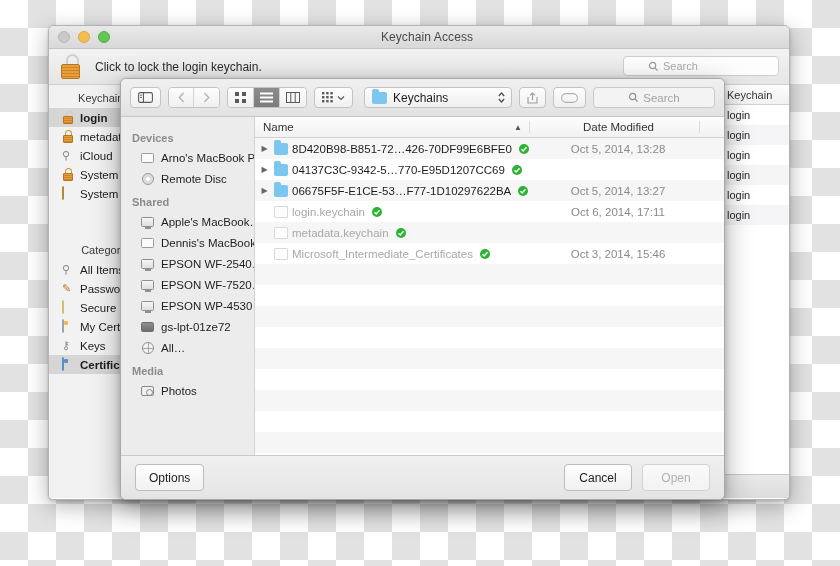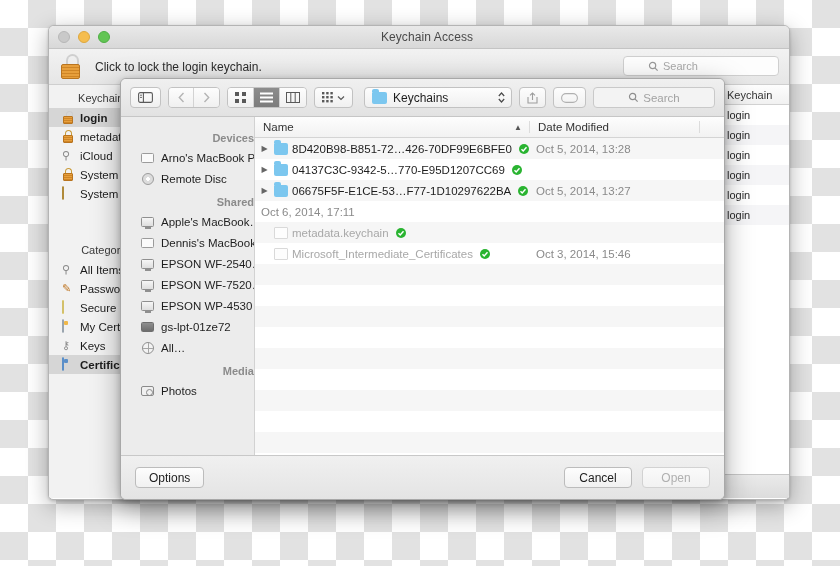--- a/index.html
+++ b/index.html
@@ -201,21 +201,20 @@
   #dlg-sidebar {
     width: 134px; flex: 0 0 134px;
     background: #ececec;
     border-right: 1px solid #d2d2d2;
     padding-top: 8px;
     overflow: hidden;
   }
   .sb-grp {
     font-size: 11px; color: #8b8b8b; font-weight: bold;
     padding: 7px 0 3px 11px;
-    text-align: right;
   }
   .sb-item {
     height: 21px; display: flex; align-items: center; gap: 6px;
     padding-left: 19px; font-size: 11.5px; color: #1e1e1e;
     white-space: nowrap; overflow: hidden;
   }
   .sb-ic { width: 15px; flex: 0 0 15px; display:flex; align-items:center; justify-content:center;}
   .mon-a { width:13px;height:10px;border:1.4px solid #9b9b9b;border-radius:1.5px;background:#fafafa;}
   .mon-b { width:13px;height:10px;border:1.4px solid #8f8f8f;border-radius:1.5px;background:linear-gradient(#f6f6f6,#dedede);position:relative;}
   .mon-b:after{content:"";position:absolute;left:3px;bottom:-3px;width:6px;height:2px;background:#8f8f8f;}
@@ -226,45 +225,45 @@
   .globe:after{content:"";position:absolute;left:-1px;top:5px;width:14px;height:1px;background:#a5a5a5;}
   .cam { width:13px;height:10px;border:1.4px solid #8a8a8a;border-radius:2px;background:#f0f0f0;position:relative;}
   .cam:after{content:"";position:absolute;left:4px;top:2px;width:5px;height:5px;border:1.3px solid #8a8a8a;border-radius:50%;}
 
   #dlg-list { flex: 1; background: #ffffff; overflow: hidden; position: relative; }
   #list-hd {
     height: 21px; display: flex; align-items: center;
     background: linear-gradient(to bottom,#fdfdfd,#f2f2f2);
     border-bottom: 1px solid #d4d4d4;
   }
-  #list-hd .h { font-size: 11.5px; color: #333; padding-left: 8px; position: relative; }
+  #list-hd .h { font-size: 11.5px; color: #333; padding-left: 8px; position: relative; text-align: center; }
   #list-hd .h.name { width: 275px; flex: 0 0 275px; border-right: 1px solid #dcdcdc; display:flex; align-items:center;}
   #list-hd .h.name .sortarrow { margin-left: auto; margin-right: 7px; font-size: 8px; color: #555; }
   #list-hd .h.date { width: 170px; flex: 0 0 170px; border-right: 1px solid #dcdcdc;}
   #list-hd .h.rest { flex: 1; }
   .frow { height: 21px; display: flex; align-items: center; }
   .frow:nth-child(even) { background: #f6f6f6; }
   .fname { width: 275px; flex: 0 0 275px; display: flex; align-items: center; gap: 4px; padding-left: 4px; }
   .tri { width: 11px; flex: 0 0 11px; font-size: 8px; color: #666; text-align: center; }
   .ficon { width: 14px; flex: 0 0 14px; height: 12px; }
   .ficon.folder { background: #7cc7ef; border-radius: 1px 2px 2px 2px; position: relative; }
   .ficon.folder:before { content:""; position:absolute; left:0; top:-2.5px; width:7px;height:3px;background:#7cc7ef;border-radius:2px 2px 0 0;}
   .ficon.doc { background: #fdfdfd; border: 1px solid #d9d9d9; border-radius: 1px; }
   .ftext { font-size: 11.5px; color: #1d1d1d; white-space: nowrap; overflow: hidden; }
   .ftext.dim { color: #a8a8a8; }
   .badge { width: 11px; flex: 0 0 11px; margin-left: 3px; }
-  .fdate { width: 170px; flex: 0 0 170px; font-size: 11.5px; color: #8a8a8a; padding-left: 6px; white-space: nowrap;}
+  .fdate { width: 170px; flex: 0 0 170px; font-size: 11.5px; color: #8a8a8a; padding-left: 6px; white-space: nowrap; text-align: center;}
   #dlg-footer {
     height: 44px; flex: 0 0 44px;
     background: linear-gradient(to bottom,#f0f0f0,#e4e4e4);
     border-top: 1px solid #c8c8c8;
     display: flex; align-items: center; padding: 0 14px;
   }
   .pbtn {
-    height: 21px; min-width: 68px; padding: 0 13px;
+    height: 27px; min-width: 68px; padding: 0 13px;
     border: 1px solid #bcbcbc; border-radius: 4px;
     background: linear-gradient(#fdfdfd,#f1f1f1);
     font-size: 12px; color: #1d1d1d;
     display: flex; align-items: center; justify-content: center;
   }
   .pbtn.dis { color: #b0b0b0; background: linear-gradient(#fafafa,#f2f2f2); border-color: #d2d2d2; }
   .foot-right { margin-left: auto; display: flex; gap: 10px; }
 </style>
 </head>
 <body>
@@ -613,20 +612,31 @@
             <svg width="10" height="10" viewBox="0 0 10 10">
                 <circle cx="5" cy="5" r="5" fill="#2ab431"></circle>
                 <polyline points="2.5,5.2 4.2,7 7.5,3.2" fill="none" stroke="#fff" stroke-width="1.4"></polyline>
               </svg>
           </span>
         </div>
         <div class="fdate">Oct 5, 2014, 13:27</div>
       </div>
 
       <div class="frow">
+        <div class="fname">
+          <span class="tri"></span>
+          <span class="ficon doc"></span>
+          <span class="ftext dim">login.keychain</span>
+          <span class="badge">
+            <svg width="10" height="10" viewBox="0 0 10 10">
+                <circle cx="5" cy="5" r="5" fill="#2ab431"></circle>
+                <polyline points="2.5,5.2 4.2,7 7.5,3.2" fill="none" stroke="#fff" stroke-width="1.4"></polyline>
+              </svg>
+          </span>
+        </div>
         <div class="fdate">Oct 6, 2014, 17:11</div>
       </div>
 
       <div class="frow">
         <div class="fname">
           <span class="tri"></span>
           <span class="ficon doc"></span>
           <span class="ftext dim">metadata.keychain</span>
           <span class="badge">
             <svg width="10" height="10" viewBox="0 0 10 10">

